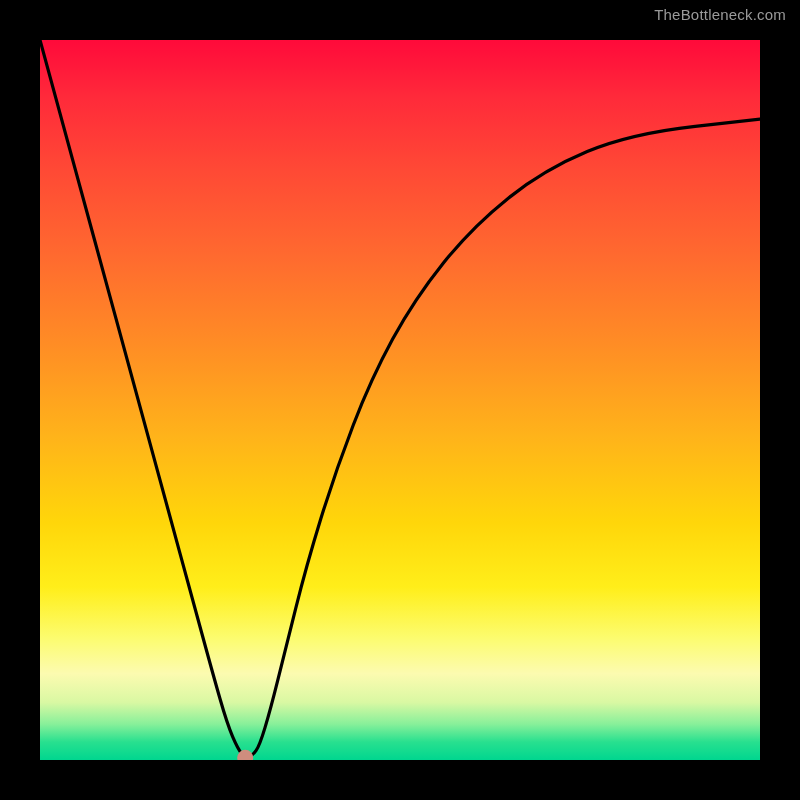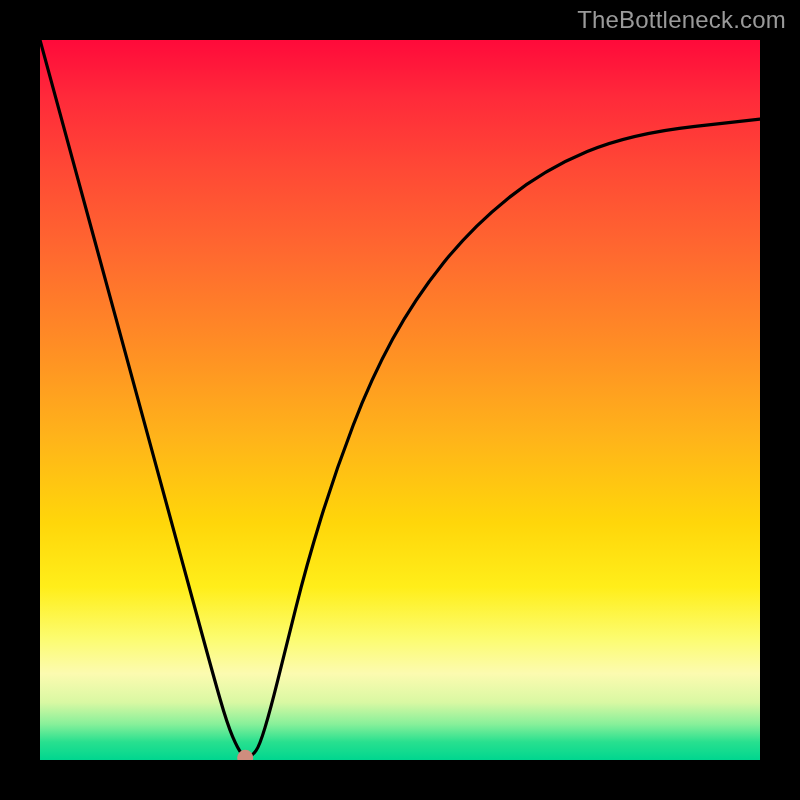--- a/index.html
+++ b/index.html
@@ -58,21 +58,21 @@
   }
   .dot {
     fill: #cf8d7e;
     stroke: none;
   }
   .watermark {
     position: absolute;
     top: 6px;
     right: 14px;
     color: #9a9a9a;
-    font-size: 24px;
+    font-size: 15px;
     letter-spacing: 0.2px;
     font-weight: 400;
     user-select: none;
   }
 </style>
 </head>
 <body>
 
 <div class="stage">
   <div class="watermark">TheBottleneck.com</div>

